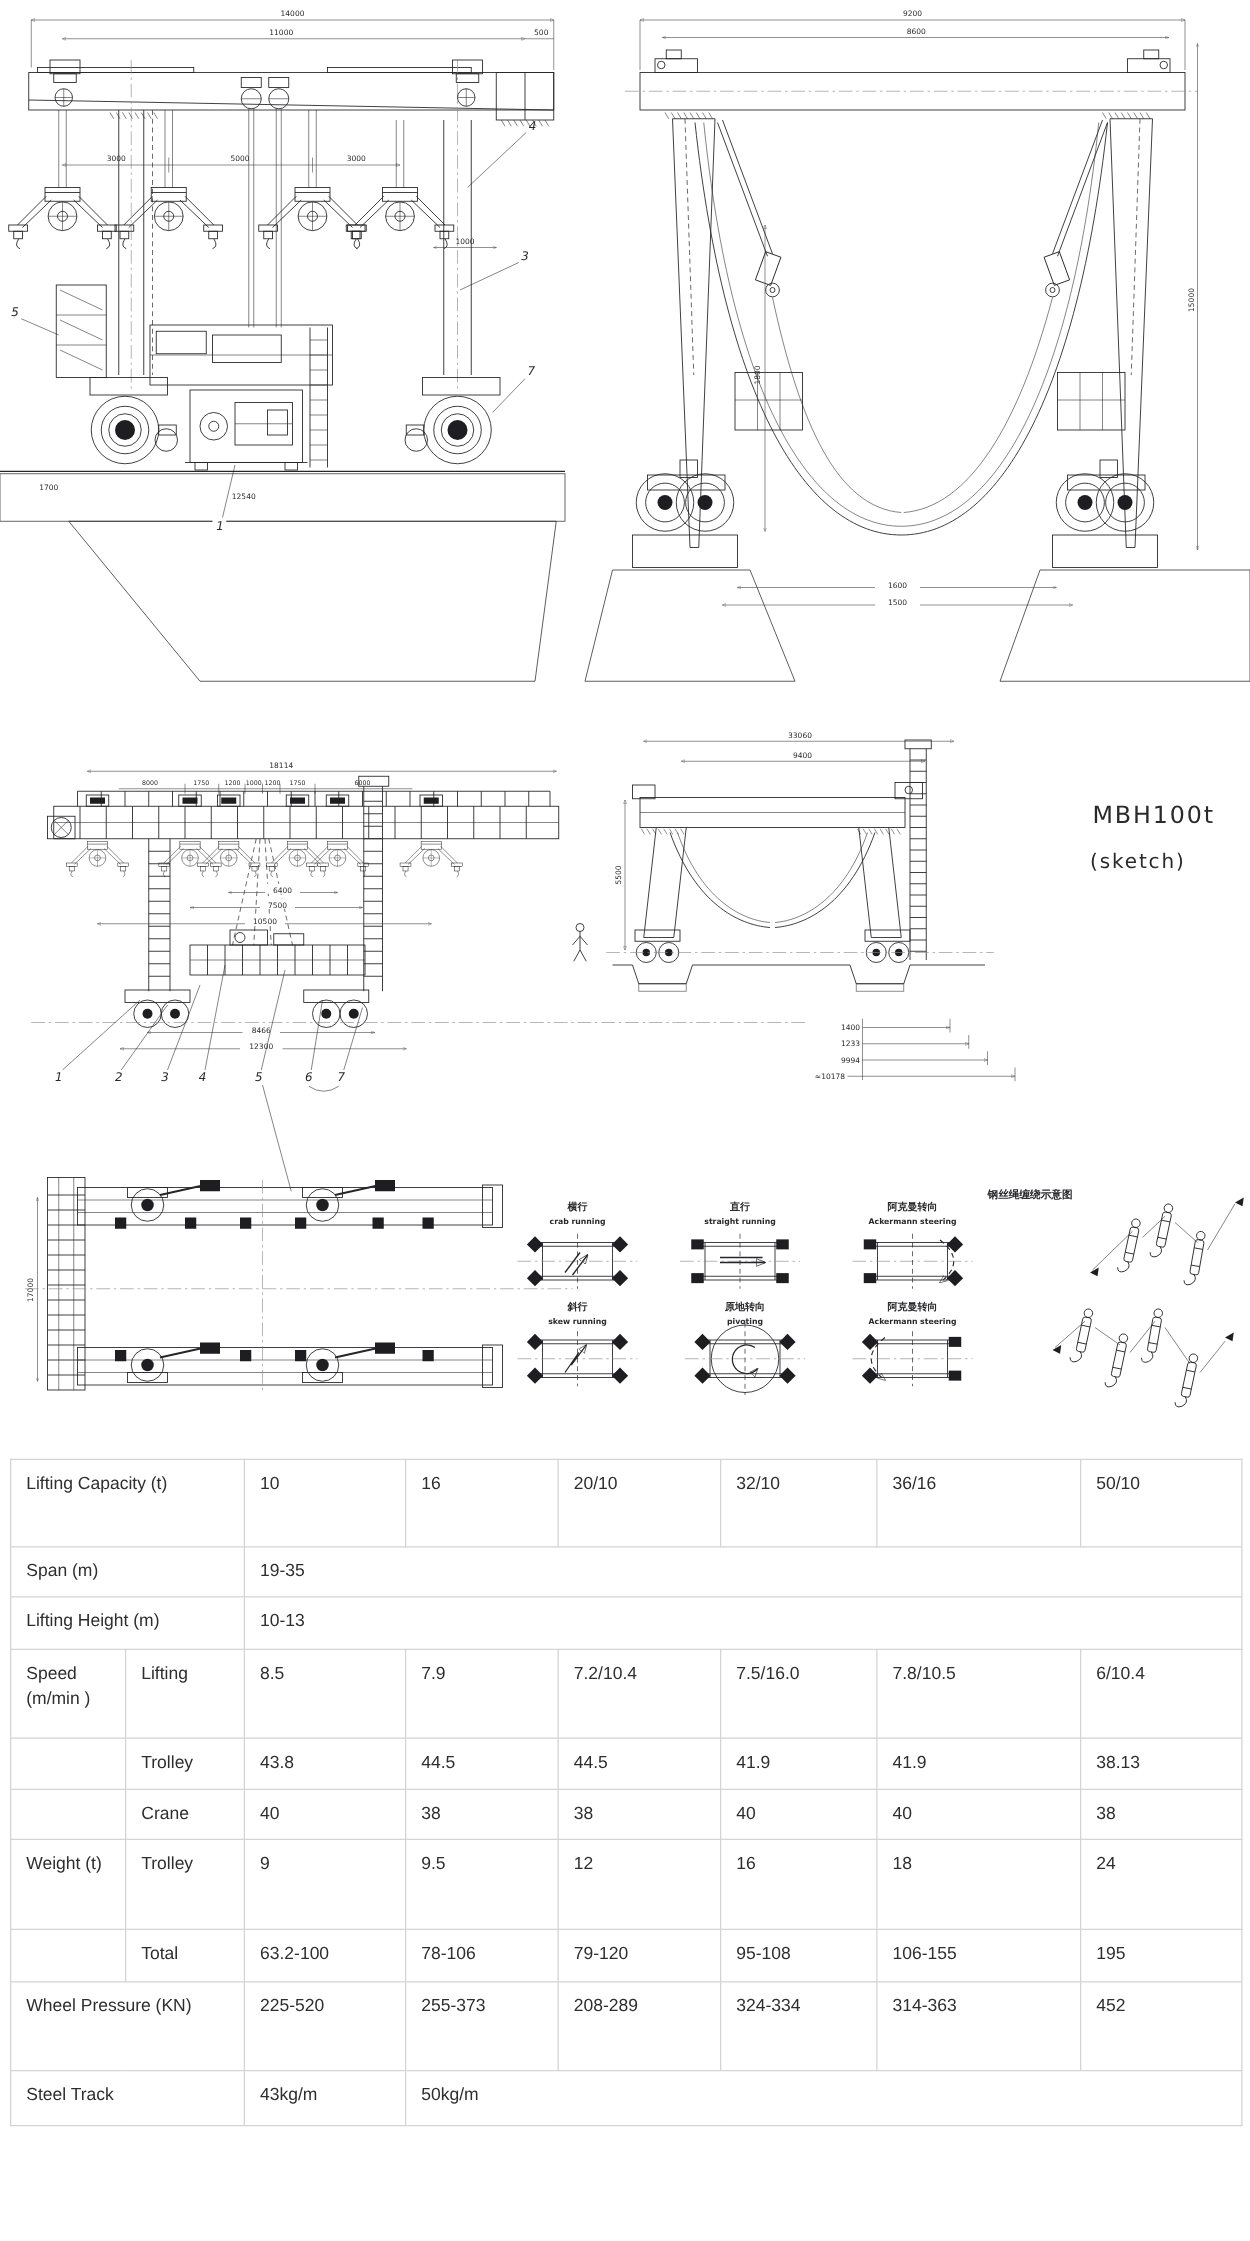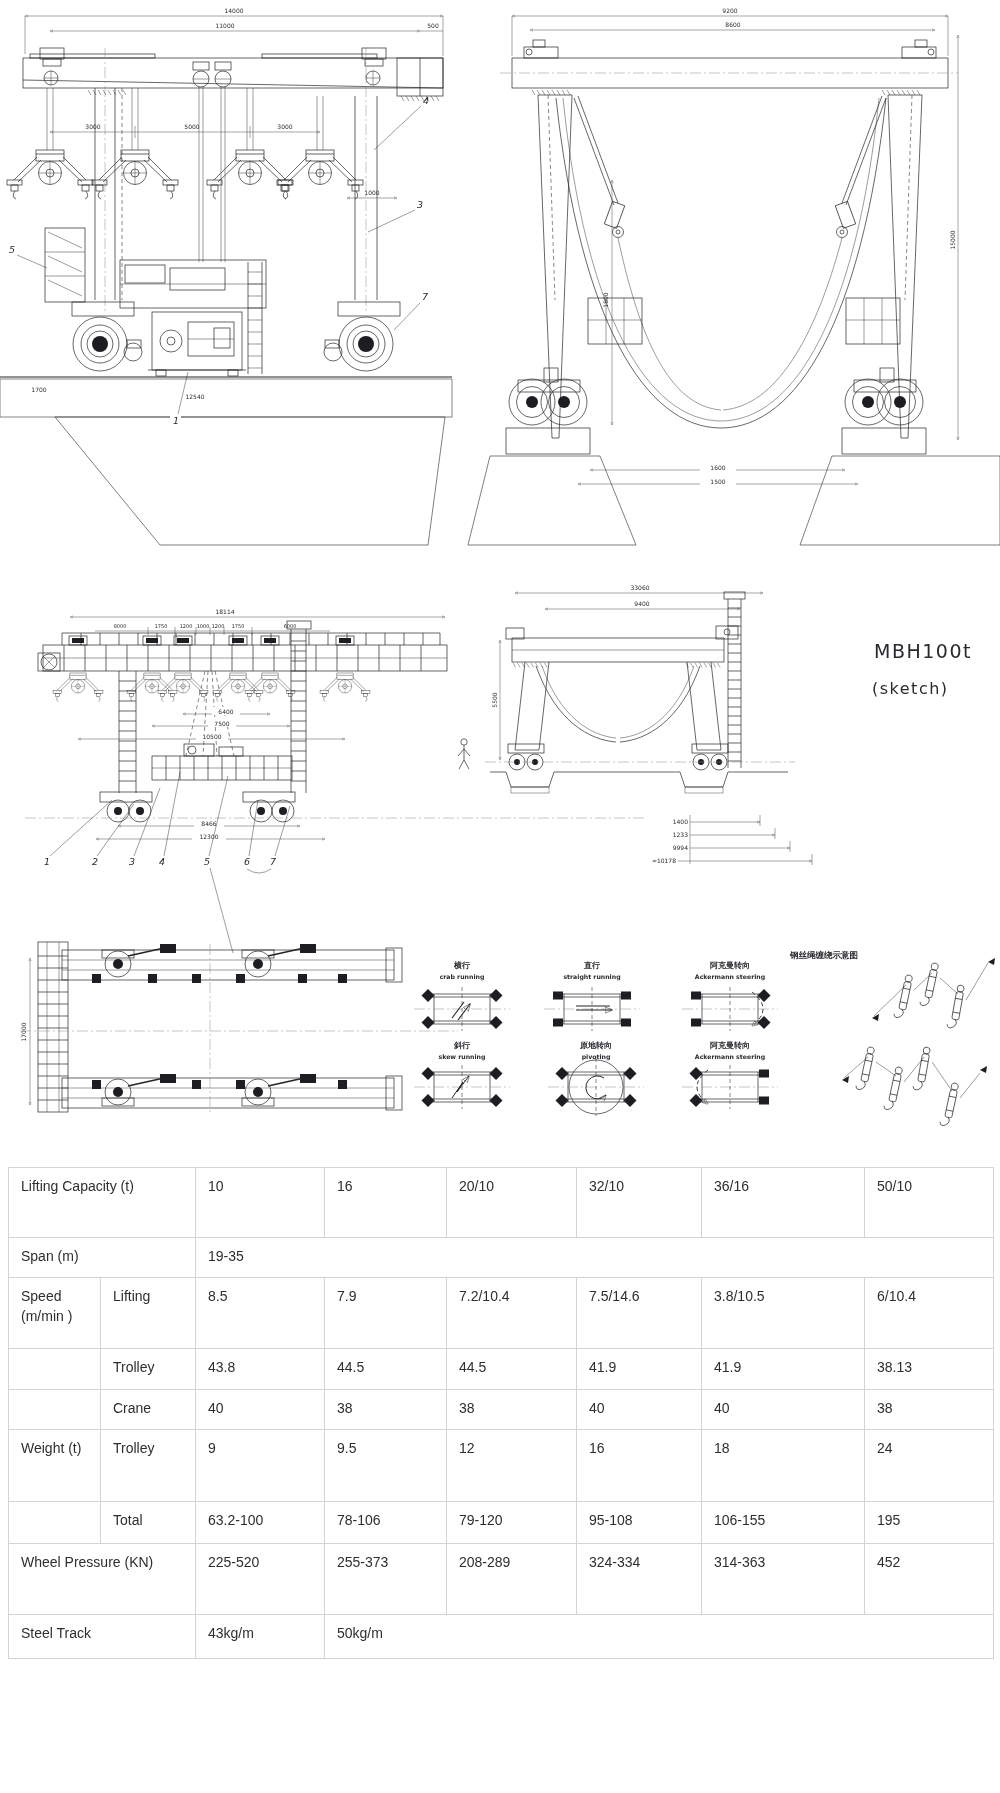--- a/index.html
+++ b/index.html
@@ -835,28 +835,32 @@
       <td>16</td>
       <td>20/10</td>
       <td>32/10</td>
       <td>36/16</td>
       <td>50/10</td>
     </tr>
     <tr style="height:40px">
       <td colspan="2">Span (m)</td>
       <td colspan="6">19-35</td>
     </tr>
+    <tr style="height:42px">
+      <td colspan="2">Lifting Height (m)</td>
+      <td colspan="6">10-13</td>
+    </tr>
     <tr style="height:71px">
       <td>Speed (m/min )</td>
       <td>Lifting</td>
       <td>8.5</td>
       <td>7.9</td>
       <td>7.2/10.4</td>
-      <td>7.5/14.6</td>
-      <td>3.8/10.5</td>
+      <td>7.5/16.0</td>
+      <td>7.8/10.5</td>
       <td>6/10.4</td>
     </tr>
     <tr style="height:41px">
       <td></td>
       <td>Trolley</td>
       <td>43.8</td>
       <td>44.5</td>
       <td>44.5</td>
       <td>41.9</td>
       <td>41.9</td>

